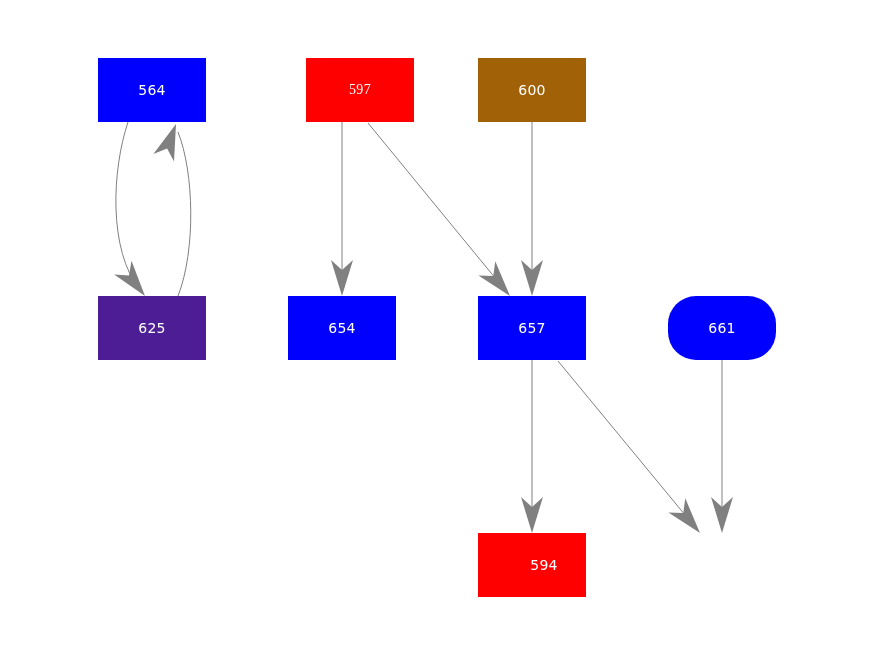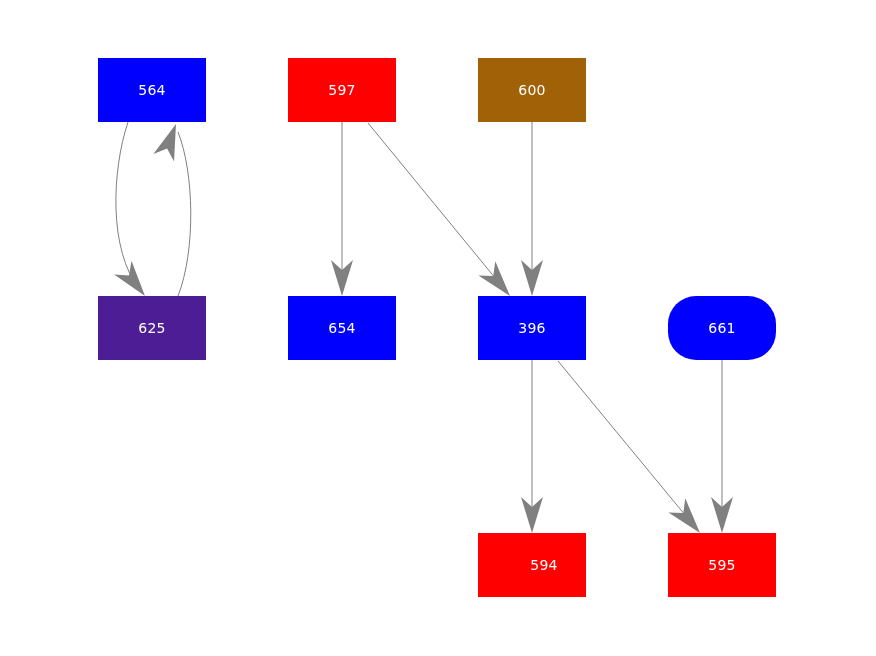--- a/index.html
+++ b/index.html
@@ -84,38 +84,35 @@
       </g>
       <g>
         <path d="M 722,360 L 722,527" fill="none" stroke="#808080" stroke-width="1"></path>
         <path d="M 0,0 L -11,-36 L 0,-26 L 11,-36 Z" fill="#808080" transform="translate(722,533) rotate(0)"></path>
       </g>
     </svg>
 
   <div class="node" style="left: 98px; top: 58px; width: 108px; height: 64px; background: rgb(0, 0, 255); color: rgb(255, 255, 255);">
     <span class="node-label">564</span>
   </div>
-  <div class="node" style="left: 288px; top: 58px; width: 108px; height: 64px; background: rgb(255, 0, 0); color: rgb(255, 255, 255);">
+  <div class="node" style="left: 306px; top: 58px; width: 108px; height: 64px; background: rgb(255, 0, 0); color: rgb(255, 255, 255); font-family: Liberation Serif, serif;">
     <span class="node-label">597</span>
   </div>
   <div class="node" style="left: 478px; top: 58px; width: 108px; height: 64px; background: #a16207; color: rgb(255, 255, 255);">
     <span class="node-label">600</span>
   </div>
   <div class="node" style="left: 98px; top: 296px; width: 108px; height: 64px; background: #4c1d95; color: rgb(255, 255, 255);">
     <span class="node-label">625</span>
   </div>
   <div class="node" style="left: 288px; top: 296px; width: 108px; height: 64px; background: rgb(0, 0, 255); color: rgb(255, 255, 255);">
     <span class="node-label">654</span>
   </div>
   <div class="node" style="left: 478px; top: 296px; width: 108px; height: 64px; background: rgb(0, 0, 255); color: rgb(255, 255, 255);">
-    <span class="node-label">396</span>
+    <span class="node-label">657</span>
   </div>
   <div class="node" style="left: 668px; top: 296px; width: 108px; height: 64px; background: rgb(0, 0, 255); color: rgb(255, 255, 255); border-radius: 28px;">
     <span class="node-label">661</span>
   </div>
   <div class="node" style="left: 478px; top: 533px; width: 108px; height: 64px; background: rgb(255, 0, 0); color: rgb(255, 255, 255); padding-left: 24px;">
     <span class="node-label">594</span>
   </div>
-  <div class="node" style="left: 668px; top: 533px; width: 108px; height: 64px; background: rgb(255, 0, 0); color: rgb(255, 255, 255);">
-    <span class="node-label">595</span>
-  </div>
 
 </div>
 
 </body></html>

